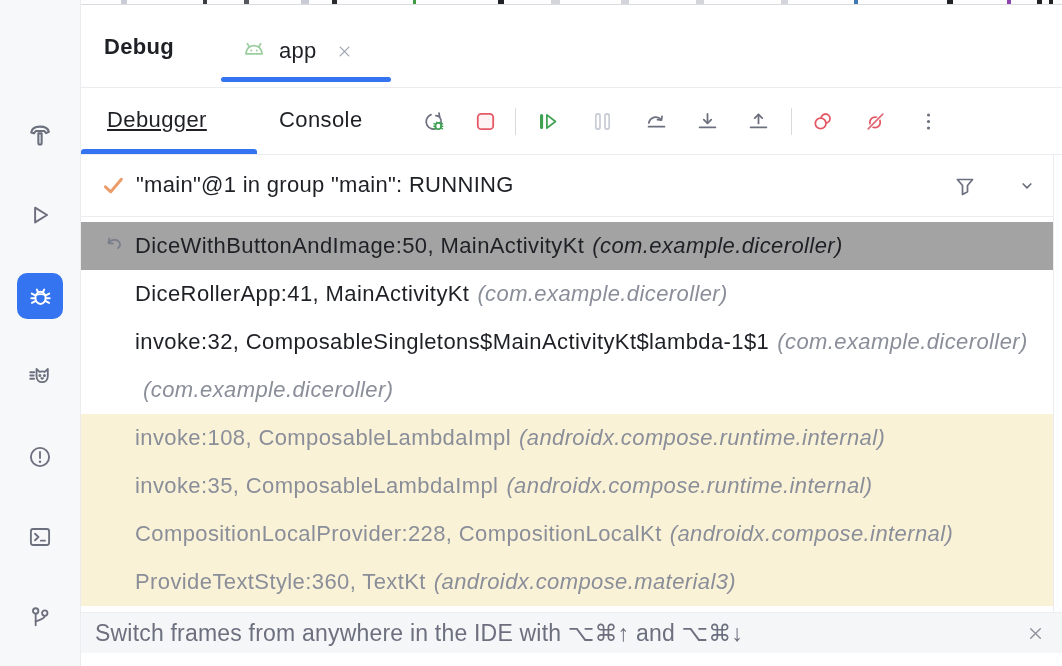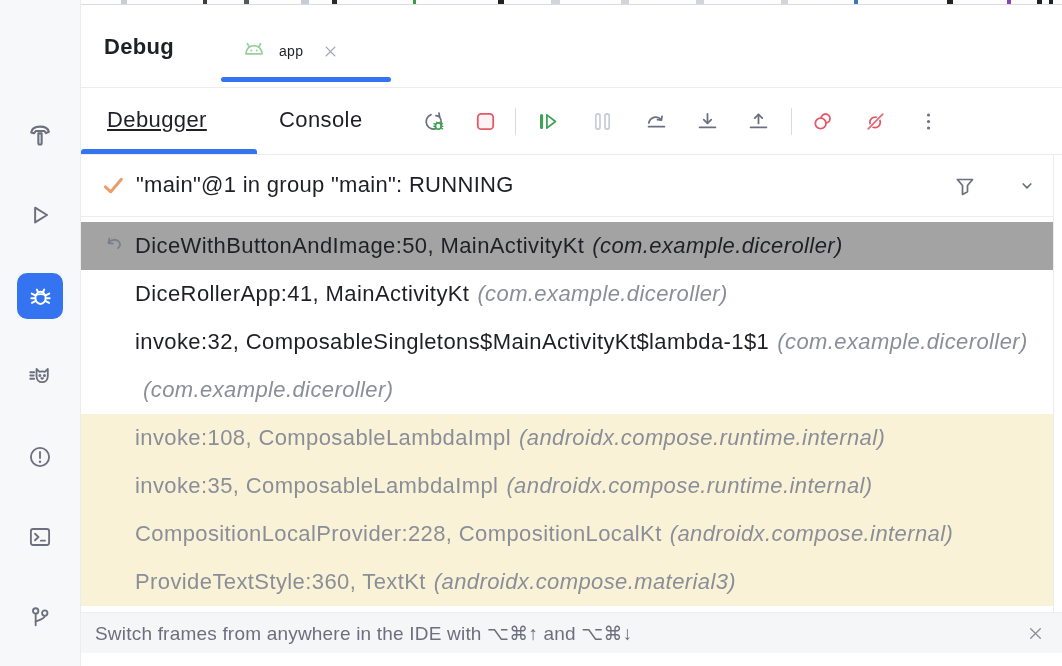--- a/index.html
+++ b/index.html
@@ -21,21 +21,21 @@
   .sb-btn.active{background:#3574f0;color:#ffffff;}
   
   .main{position:absolute;left:81px;top:0;width:981px;height:626px;background:#fff;}
   
   .editor-strip{position:absolute;top:0;left:0;right:0;height:4px;background:#fdfdfe;border-bottom:1px solid #d9dbe0;}
   .frag{position:absolute;top:0;height:4px;}
   
   .header{position:absolute;top:5px;left:0;right:0;height:83px;border-bottom:1px solid #ebecf0;box-sizing:border-box;}
   .debug-title{position:absolute;left:23px;top:29px;font-size:22px;font-weight:700;color:#1e2025;letter-spacing:0.3px;}
   .app-tab{position:absolute;left:160px;top:24px;height:44px;display:flex;align-items:center;}
-  .app-tab .tab-label{font-size:14px;color:#1e2025;margin-left:12px;letter-spacing:0.3px;}
+  .app-tab .tab-label{font-size:22px;color:#1e2025;margin-left:12px;letter-spacing:0.3px;}
   .app-tab .tab-close{margin-left:18px;color:#a1a6b3;display:flex;align-items:center;}
   .tab-underline{position:absolute;left:140px;top:72px;width:170px;height:5px;border-radius:3px;background:#3574f0;}
   
   .toolbar{position:absolute;top:88px;left:0;right:0;height:67px;border-bottom:1px solid #ebecf0;box-sizing:border-box;}
   .tb-tab{position:absolute;top:19px;font-size:22px;color:#1e2025;letter-spacing:0.4px;}
   .tb-tab.t1{left:26px;text-decoration:underline;}
   .tb-tab.t2{left:198px;}
   .debugger-underline{position:absolute;left:0;top:61px;width:176px;height:5px;border-radius:3px 3px 0 0;background:#3574f0;}
   .tb-btn{position:absolute;top:16px;width:34px;height:34px;display:flex;align-items:center;justify-content:center;border-radius:6px;}
   .tb-sep{position:absolute;top:20px;width:1px;height:27px;background:#d8dade;}
@@ -55,21 +55,21 @@
   .row.user{color:#1e2025;}
   .row.user .pkg{color:#8a8e99;}
   .row.muted{color:#8a8e99;}
   .row.muted .pkg{color:#8a8e99;}
   .row.lib{background:#faf2d7;color:#8a8e99;}
   .row.lib .pkg{color:#8a8e99;}
   
   .scroll-strip{position:absolute;top:155px;right:0;width:9px;height:457px;background:#ffffff;border-left:1px solid #ebecf0;box-sizing:border-box;}
   
   .banner{position:absolute;top:612px;left:0;right:0;height:41px;background:#f5f6f8;border-top:1px solid #edeef1;box-sizing:border-box;display:flex;align-items:center;}
-  .banner-text{margin-left:14px;font-size:19px;color:#6c707e;letter-spacing:0.2px;white-space:nowrap;}
+  .banner-text{margin-left:14px;font-size:23px;color:#6c707e;letter-spacing:0.2px;white-space:nowrap;}
   .banner-close{position:absolute;right:16px;top:10px;color:#8a8e99;display:flex;}
   svg{display:block;}
 </style>
 </head>
 <body>
 
 <div class="sidebar">
   <div class="sb-btn" style="top:112px">
     <span>
       <svg width="28" height="28" viewBox="0 0 24 24" fill="none" stroke="currentColor" stroke-width="1.8" stroke-linejoin="round" stroke-linecap="round">

